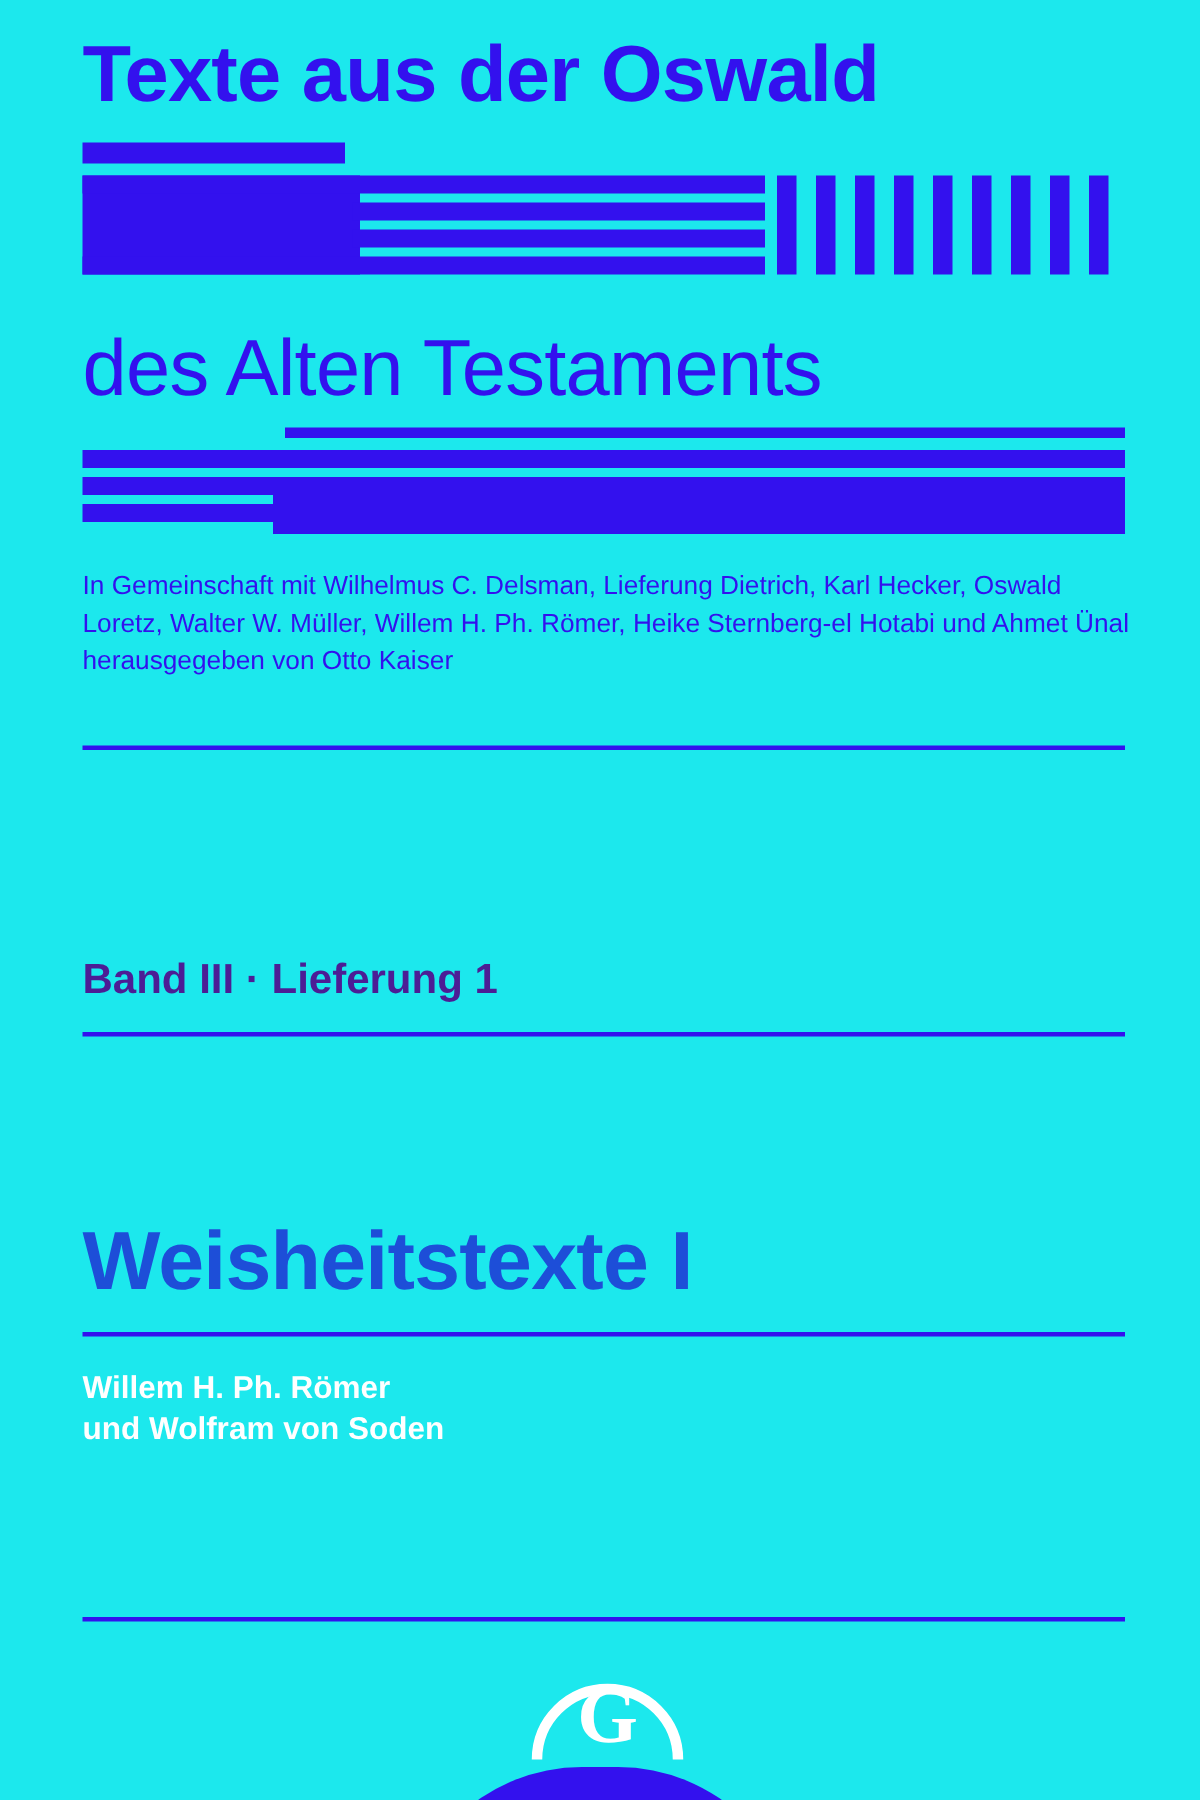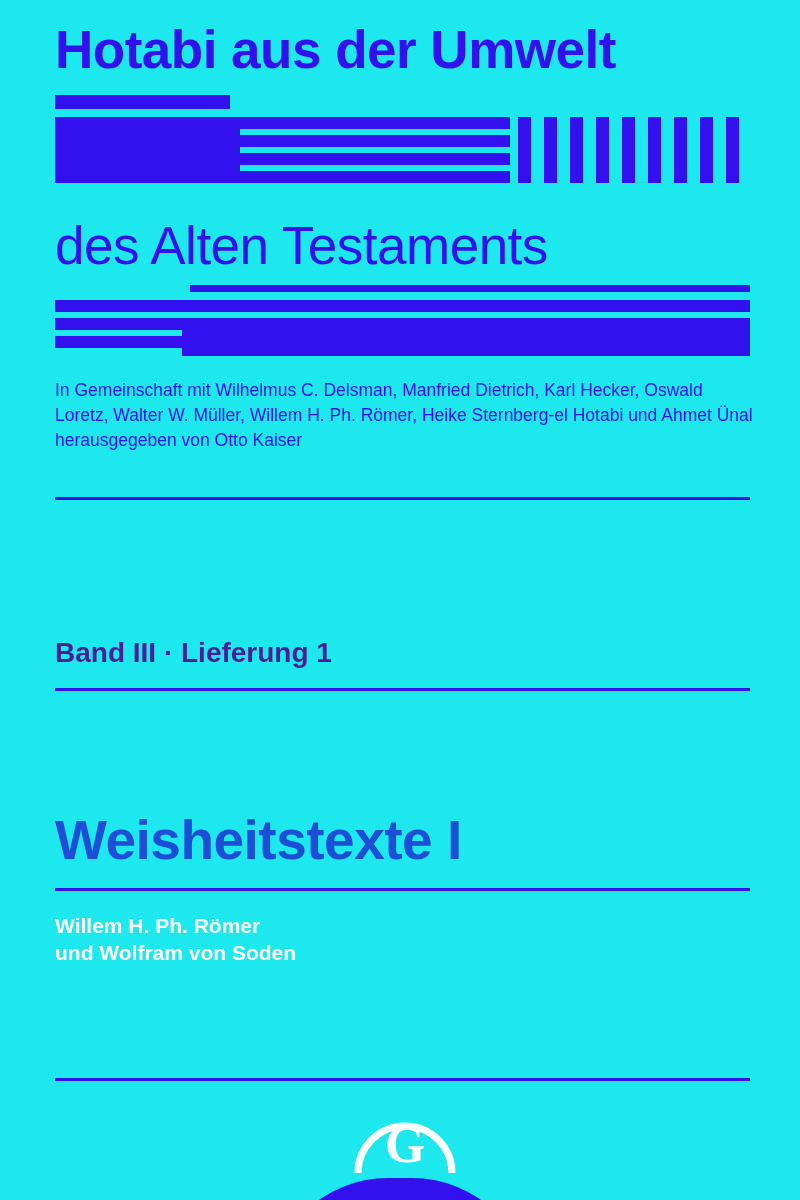--- a/index.html
+++ b/index.html
@@ -193,21 +193,21 @@
     height: 120px;
     background: #3311EE;
     border-radius: 132px 132px 0 0;
   }
 </style>
 </head>
 <body>
 
 <div class="cover">
 
-  <div class="title-line-1">Hotabi aus der Umwelt</div>
+  <div class="title-line-1">Texte aus der Oswald</div>
   <div class="bar-a"></div>
 
   <div class="stripe blockfill"></div>
   <div class="stripe s1"></div>
   <div class="stripe s2b"></div>
   <div class="stripe s3b"></div>
   <div class="stripe s4"></div>
 
   <div class="comb">
     <i style="left:0px"></i>
@@ -222,21 +222,21 @@
   </div>
 
   <div class="title-line-2">des Alten Testaments</div>
   <div class="t2-underline"></div>
 
   <div class="stripe s5"></div>
   <div class="stripe s6"></div>
   <div class="stripe s7"></div>
   <div class="stripe s7b"></div>
 
-  <div class="editors">In Gemeinschaft mit Wilhelmus C. Delsman, Manfried Dietrich, Karl Hecker, Oswald Loretz, Walter W. Müller, Willem H. Ph. Römer, Heike Sternberg-el Hotabi und Ahmet Ünal herausgegeben von Otto Kaiser</div>
+  <div class="editors">In Gemeinschaft mit Wilhelmus C. Delsman, Lieferung Dietrich, Karl Hecker, Oswald Loretz, Walter W. Müller, Willem H. Ph. Römer, Heike Sternberg-el Hotabi und Ahmet Ünal herausgegeben von Otto Kaiser</div>
   <div class="rule rule-1"></div>
 
   <div class="band">Band III · Lieferung 1</div>
   <div class="rule rule-2"></div>
 
   <div class="main-title">Weisheitstexte I</div>
   <div class="rule rule-3"></div>
 
   <div class="authors">
     <div>Willem H. Ph. Römer</div>

